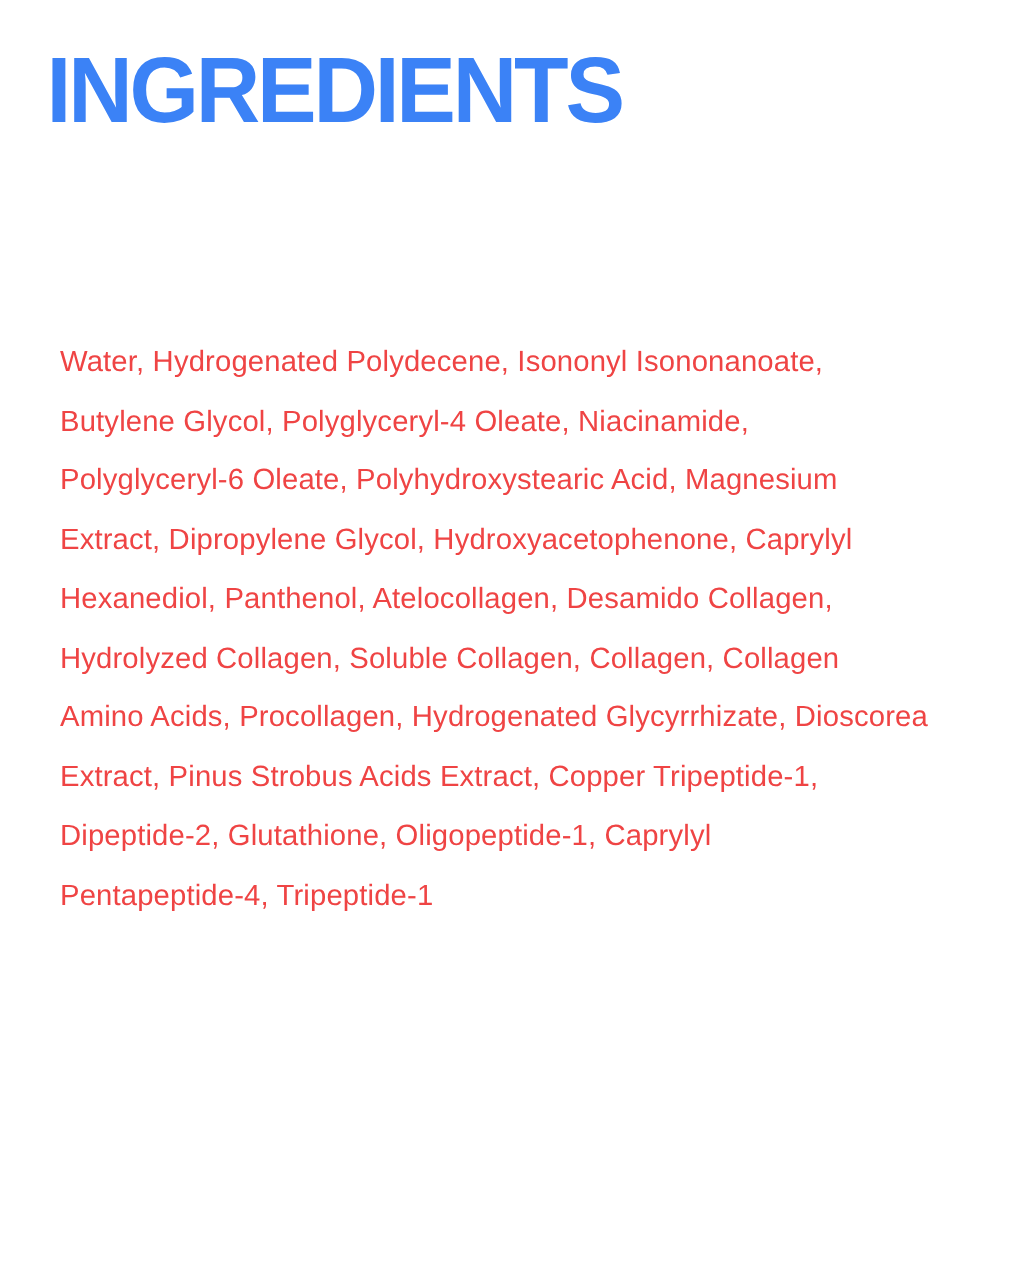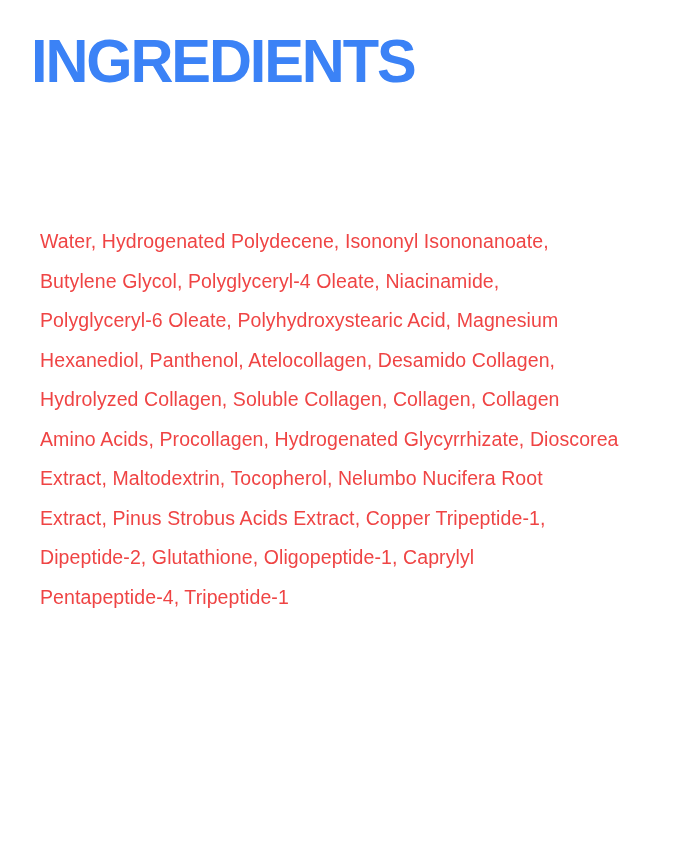--- a/index.html
+++ b/index.html
@@ -47,20 +47,20 @@
 </style>
 </head>
 <body>
 
 <h1 class="heading"><span class="squeeze">INGREDIENTS</span></h1>
 
 <div class="ingredients">
   <div class="ingredient-line">Water, Hydrogenated Polydecene, Isononyl Isononanoate,</div>
   <div class="ingredient-line">Butylene Glycol, Polyglyceryl-4 Oleate, Niacinamide,</div>
   <div class="ingredient-line">Polyglyceryl-6 Oleate, Polyhydroxystearic Acid, Magnesium</div>
+  <div class="ingredient-line">Extract, Dipropylene Glycol, Hydroxyacetophenone, Caprylyl</div>
   <div class="ingredient-line">Hexanediol, Panthenol, Atelocollagen, Desamido Collagen,</div>
   <div class="ingredient-line">Hydrolyzed Collagen, Soluble Collagen, Collagen, Collagen</div>
   <div class="ingredient-line">Amino Acids, Procollagen, Hydrogenated Glycyrrhizate, Dioscorea</div>
-  <div class="ingredient-line">Extract, Maltodextrin, Tocopherol, Nelumbo Nucifera Root</div>
   <div class="ingredient-line">Extract, Pinus Strobus Acids Extract, Copper Tripeptide-1,</div>
   <div class="ingredient-line">Dipeptide-2, Glutathione, Oligopeptide-1, Caprylyl</div>
   <div class="ingredient-line">Pentapeptide-4, Tripeptide-1</div>
 </div>
 
 </body></html>

